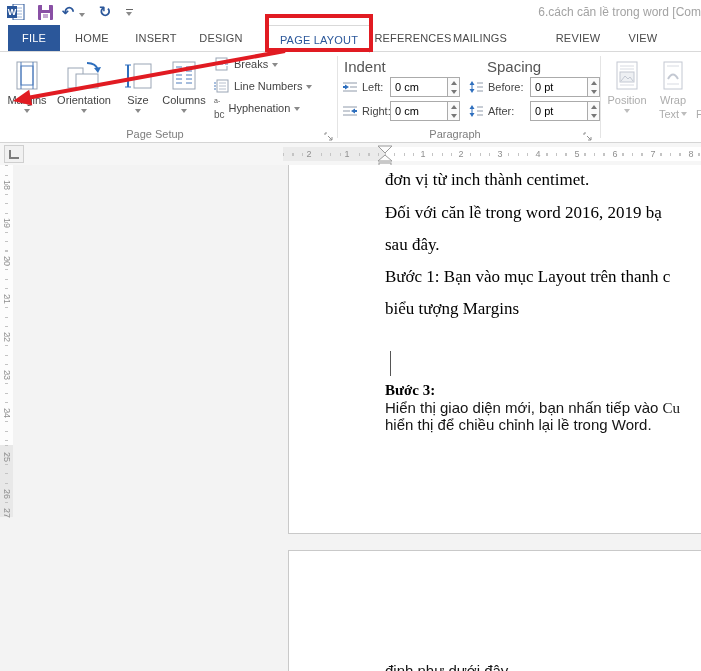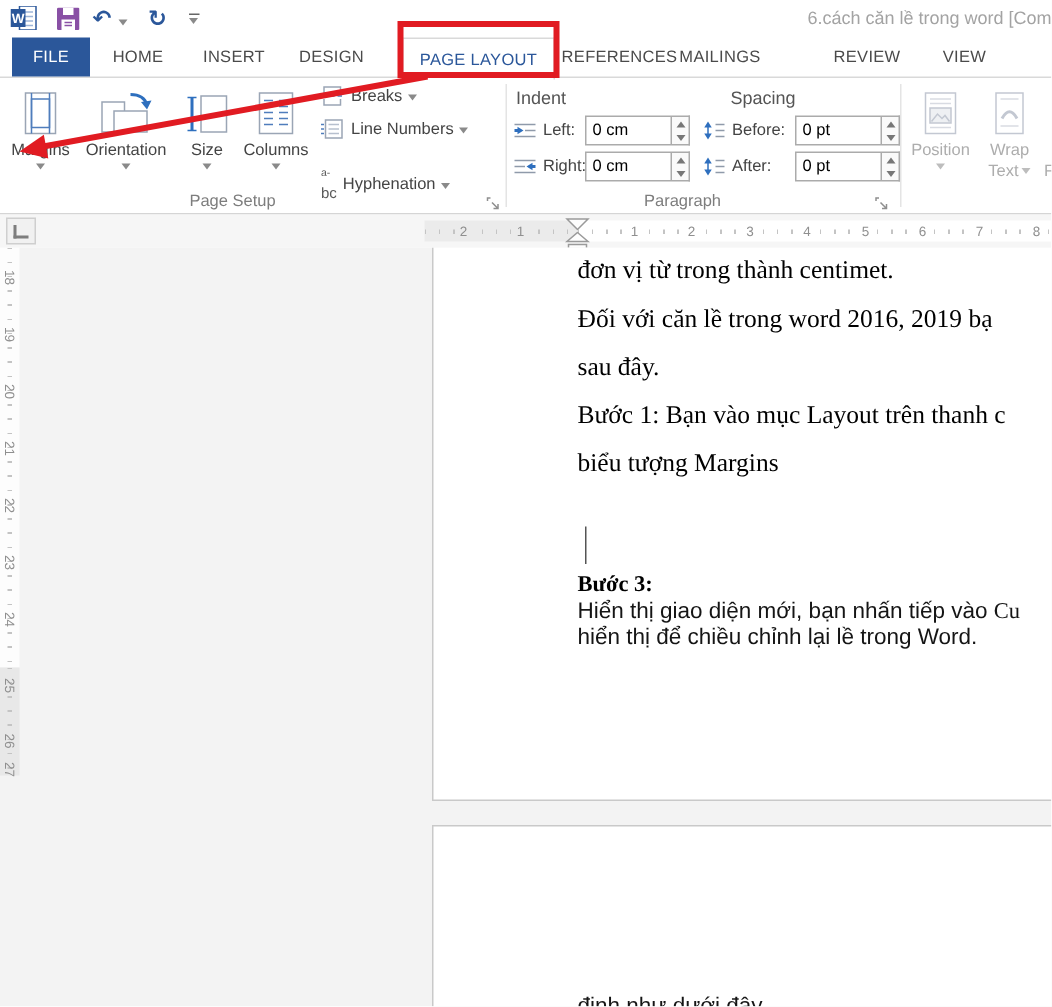--- a/index.html
+++ b/index.html
@@ -20,21 +20,21 @@
   
   .ribbon{position:absolute;left:0;top:52px;width:701px;height:90px;background:#fff}
   .ribbon-bottom{position:absolute;left:0;top:142px;width:701px;height:1px;background:#d5d5d5}
   .bb{position:absolute;top:3px;display:flex;flex-direction:column;align-items:center;font-size:11px;color:#444}
   .bb .ic{height:37px;display:flex;align-items:flex-end;justify-content:center}
   .bb .bl{margin-top:2px;line-height:12px}
   .dd{width:0;height:0;border-left:3px solid transparent;border-right:3px solid transparent;
       border-top:4px solid #8a8a8a;margin-top:3px}
   .mini{position:absolute;display:flex;align-items:center;gap:4px;font-size:11px;color:#444;height:16px}
   .sep{position:absolute;top:4px;width:1px;height:82px;background:#e4e4e4}
-  .heading{position:absolute;font-size:12px;color:#555}
+  .heading{position:absolute;font-size:15px;color:#555}
   .glabel{position:absolute;top:76px;font-size:11px;color:#7d7d7d;text-align:center}
   .inp{position:absolute;height:20px;border:1px solid #ababab;background:#fff;font-size:11px;color:#000;
        line-height:18px;padding-left:4px;box-sizing:border-box}
   .spin{position:absolute;width:12px;height:20px;border:1px solid #ababab;border-left:0;box-sizing:border-box;background:#fafafa}
   .spin div{height:9px;display:flex;align-items:center;justify-content:center}
   .up{width:0;height:0;border-left:3px solid transparent;border-right:3px solid transparent;border-bottom:4px solid #777}
   .dn{width:0;height:0;border-left:3px solid transparent;border-right:3px solid transparent;border-top:4px solid #777}
   .disabled{color:#adadad}
   .hyph{font-size:10px;color:#5a5a5a;line-height:10px}
   .hyph sup{font-size:7px}
@@ -195,21 +195,21 @@
           </g>
         <g stroke="#b7c0ce">
             <line x1="5" y1="4" x2="12" y2="4"></line>
             <line x1="5" y1="7" x2="12" y2="7"></line>
             <line x1="5" y1="10" x2="12" y2="10"></line>
           </g>
       </svg>
       <span>Line Numbers</span>
       <span class="dd" style="margin-top:1px"></span>
     </div>
-    <div class="mini" style="left:214px;top:63px">
+    <div class="mini" style="left:214px;top:48px">
       <span class="hyph"><sup>a-</sup><br><span>bc</span></span>
       <span>Hyphenation</span>
       <span class="dd" style="margin-top:1px"></span>
     </div>
 
     <div class="glabel" style="left:100px;width:110px">Page Setup</div>
     <div class="abs" style="left:324px;top:76px">
       <svg width="10" height="10">
           <path d="M1,3 V1 H3 M4,4 L8,8 M8,5 V8 H5" fill="none" stroke="#8f8f8f"></path>
         </svg>
@@ -400,21 +400,21 @@
     <div class="vseg" style="top:280px;height:72px;background-color:#e8e8e8">
       <span class="vnum" style="top:6px">25</span>
       <span class="vnum" style="top:43px">26</span>
       <span class="vnum" style="top:62px">27</span>
     </div>
 
     <div class="page" style="left:288px;top:0;width:420px;height:368px;border-left:1px solid #c9c9c9;border-bottom:1px solid #c9c9c9"></div>
 
     <div class="page" style="left:288px;top:385px;width:420px;height:125px;border-left:1px solid #c9c9c9;border-top:1px solid #c9c9c9"></div>
 
-    <div class="serifline" style="top:5px">đơn vị từ trong thành centimet.</div>
+    <div class="serifline" style="top:5px">đơn vị từ inch thành centimet.</div>
     <div class="serifline" style="top:38px">Đối với căn lề trong word 2016, 2019 bạ</div>
     <div class="serifline" style="top:70px">sau đây.</div>
     <div class="serifline" style="top:102px">Bước 1: Bạn vào mục Layout trên thanh c</div>
     <div class="serifline" style="top:134px">biểu tượng Margins</div>
 
     <div class="caret" style="top:186px"></div>
 
     <div class="serifline" style="top:217px;font-size:15px;font-weight:bold;height:18px">Bước 3:</div>
     <div class="sansline" style="top:234px">
       <span>Hiển thị giao diện mới, bạn nhấn tiếp vào </span><span style="font-family:'Liberation Serif','DejaVu Serif',serif;font-weight:normal">Cu</span>

